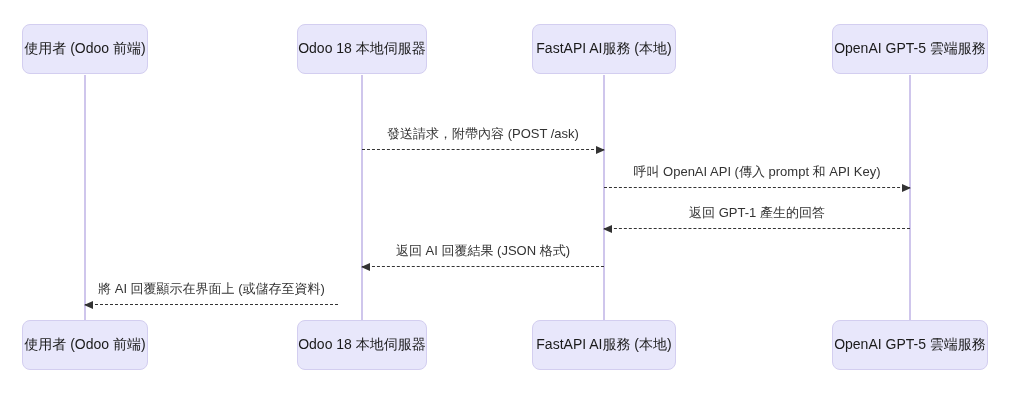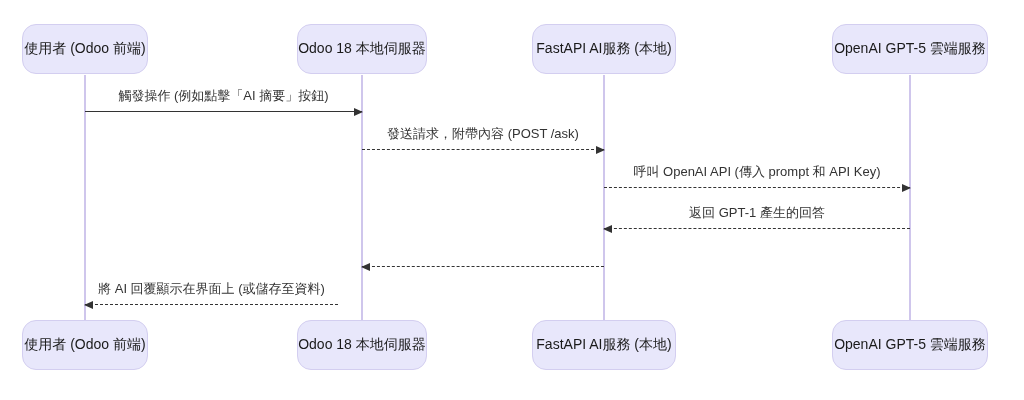--- a/index.html
+++ b/index.html
@@ -23,21 +23,21 @@
     height: 245px;
     width: 0;
     border-left: 2px solid #CFC6EC;
   }
   
   .actor {
     position: absolute;
     height: 50px;
     background: #E8E7FB;
     border: 1px solid #D3CEF0;
-    border-radius: 14px;
+    border-radius: 8px;
     display: flex;
     align-items: center;
     justify-content: center;
     box-sizing: border-box;
   }
   .actor span {
     font-size: 14px;
     color: #1a1a1a;
     white-space: nowrap;
   }
@@ -115,45 +115,41 @@
   <div class="actor bottom" style="left: 297px; width: 130px;">
     <span>Odoo 18 本地伺服器</span>
   </div>
   <div class="actor bottom" style="left: 532px; width: 144px;">
     <span>FastAPI AI服務 (本地)</span>
   </div>
   <div class="actor bottom" style="left: 832px; width: 156px;">
     <span>OpenAI GPT-5 雲端服務</span>
   </div>
 
-  <div class="msg" style="left: 85px; width: 277px; top: 84px;">
-    <div class="msg-label">觸發操作 (例如點擊「AI 摘要」按鈕)</div>
-    <div class="msg-line solid"></div>
-    <div class="arrow-right"></div>
-  </div>
 
   <div class="msg" style="left: 362px; width: 242px; top: 122px;">
     <div class="msg-label">發送請求，附帶內容 (POST /ask)</div>
     <div class="msg-line dashed"></div>
     <div class="arrow-right"></div>
   </div>
 
   <div class="msg" style="left: 604px; width: 306px; top: 160px;">
     <div class="msg-label">呼叫 OpenAI API (傳入 prompt 和 API Key)</div>
     <div class="msg-line dashed"></div>
     <div class="arrow-right"></div>
   </div>
 
   <div class="msg" style="left: 604px; width: 306px; top: 201px;">
     <div class="msg-label">返回 GPT-1 產生的回答</div>
     <div class="msg-line dashed"></div>
     <div class="arrow-left"></div>
   </div>
 
   <div class="msg" style="left: 362px; width: 242px; top: 239px;">
+    <div class="msg-label">返回 AI 回覆結果 (JSON 格式)</div>
     <div class="msg-line dashed"></div>
     <div class="arrow-left"></div>
   </div>
 
   <div class="msg" style="left: 85px; width: 253px; top: 277px;">
     <div class="msg-label">將 AI 回覆顯示在界面上 (或儲存至資料)</div>
     <div class="msg-line dashed"></div>
     <div class="arrow-left"></div>
   </div>
 

